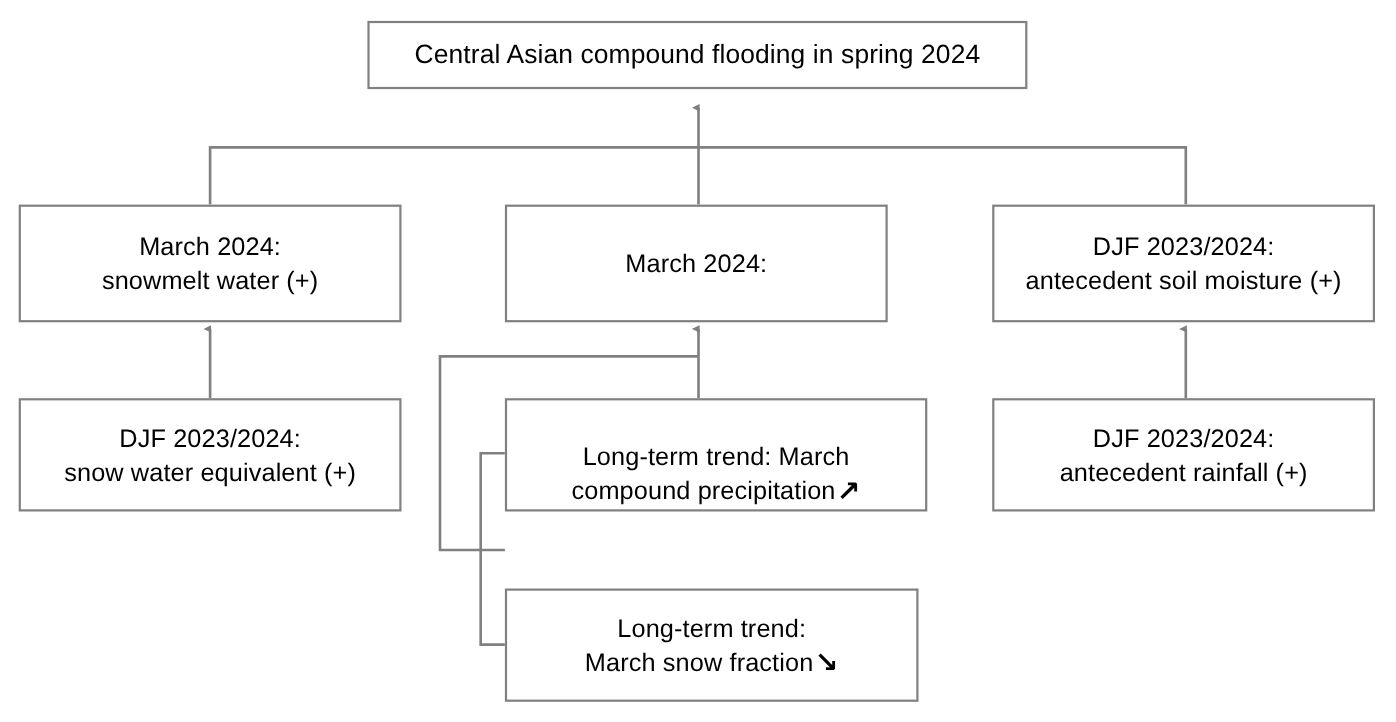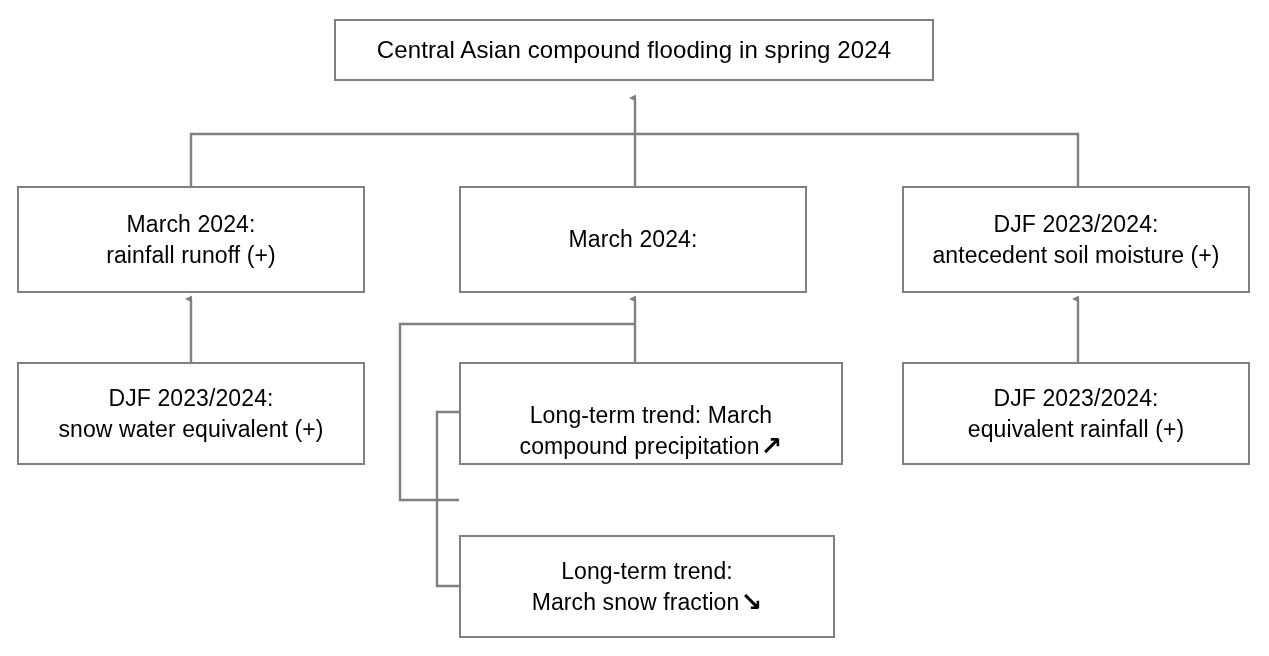--- a/index.html
+++ b/index.html
@@ -91,40 +91,40 @@
     <g>
       <path d="M 459 412 L 437 412 L 437 586 L 459 586" stroke="#808080" stroke-width="2.4" fill="none"></path>
     </g>
   </svg>
 
   <div class="node root" style="left:334px; top:19px; width:600px; height:62px;">
     <span class="node-text">Central Asian compound flooding in spring 2024</span>
   </div>
 
   <div class="node" style="left:17px; top:186px; width:348px; height:107px;">
-    <span><span>March 2024:</span><br><span>rainfall runoff (+)</span></span>
+    <span><span>March 2024:</span><br><span>snowmelt water (+)</span></span>
   </div>
 
   <div class="node" style="left:459px; top:186px; width:348px; height:107px;">
     <span><span>March 2024:</span><br></span>
   </div>
 
   <div class="node" style="left:902px; top:186px; width:348px; height:107px;">
     <span><span>DJF 2023/2024:</span><br><span>antecedent soil moisture (+)</span></span>
   </div>
 
   <div class="node" style="left:17px; top:362px; width:348px; height:103px;">
     <span><span>DJF 2023/2024:</span><br><span>snow water equivalent (+)</span></span>
   </div>
 
   <div class="node" style="left:459px; top:362px; width:384px; height:103px;align-items:flex-end;">
     <span><span>Long-term trend: March</span><br><span>compound precipitation</span><span class="trend-arrow">↗</span></span>
   </div>
 
   <div class="node" style="left:902px; top:362px; width:348px; height:103px;">
-    <span><span>DJF 2023/2024:</span><br><span>equivalent rainfall (+)</span></span>
+    <span><span>DJF 2023/2024:</span><br><span>antecedent rainfall (+)</span></span>
   </div>
 
   <div class="node" style="left:459px; top:535px; width:376px; height:103px;">
     <span><span>Long-term trend:</span><br><span>March snow fraction</span><span class="trend-arrow">↘</span></span>
   </div>
 
 </div>
 
 </body></html>

